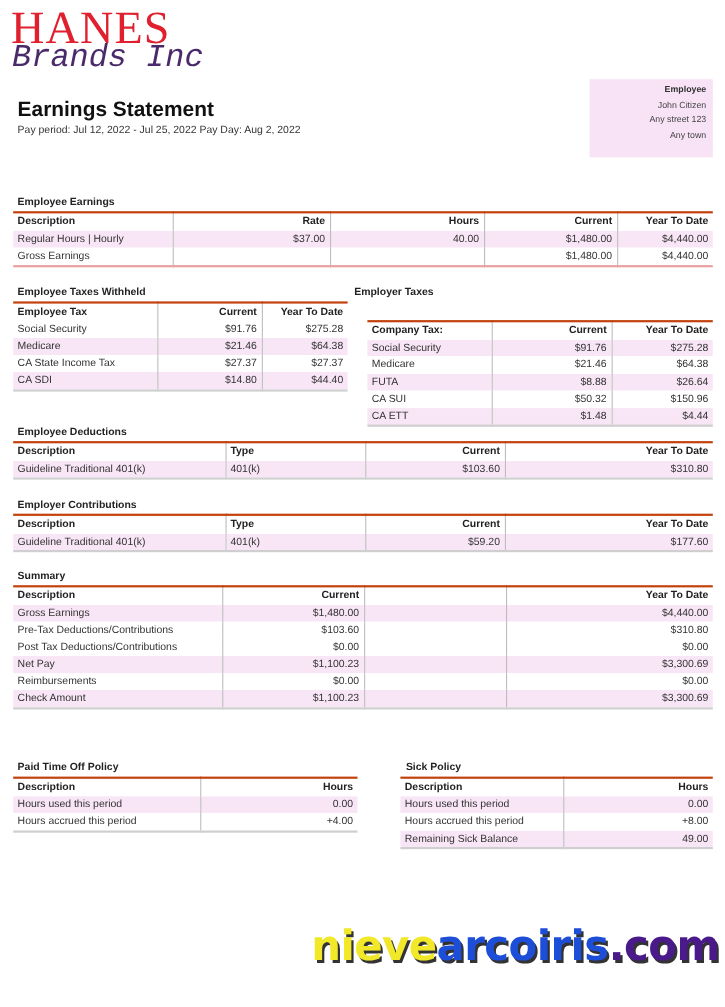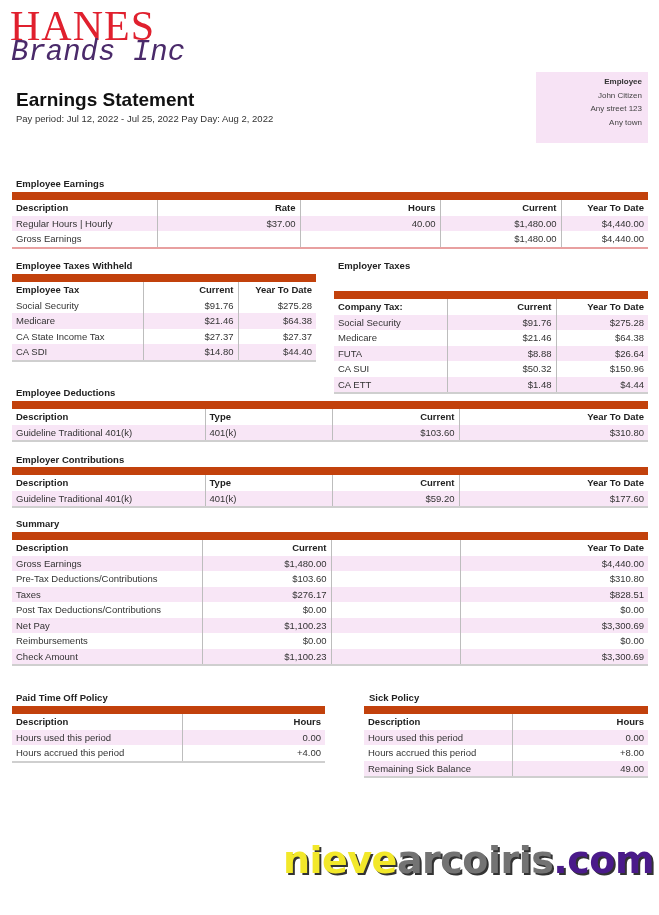--- a/index.html
+++ b/index.html
@@ -7,32 +7,32 @@
       font-family:"Liberation Sans", sans-serif; color:#222; }
     .abs { position:absolute; }
     .logo-hanes { left:10px; top:8px; font-family:"Liberation Serif", serif; font-size:42px; color:#e0202e; letter-spacing:1px; line-height:36px; }
     .logo-brands { left:11px; top:38px; font-family:Liberation Mono, monospace; font-style:italic; font-size:29px; color:#4a2a6a; line-height:30px;text-align:right; }
     .title { left:16px; top:89px; font-size:19px; font-weight:bold; color:#111; }
     .subtitle { left:16px; top:113px; font-size:9.5px; color:#333; }
     .emp-box { left:536px; top:72px; width:112px; height:71px; background:#f7e3f5; text-align:right; font-size:8px; color:#444; box-sizing:border-box; padding:3px 6px 0 0; line-height:13.5px; }
     .emp-box .h { font-weight:bold; color:#333; }
     .sec-title { font-size:9.5px; font-weight:bold; color:#222; }
     table.t { position:absolute; border-collapse:collapse; font-size:9.5px; table-layout:fixed;
-      border-top:8px solid #c2410c; border-bottom:2px solid #e8a0a0; }
+      border-top:2px solid #c2410c; border-bottom:2px solid #e8a0a0; }
     table.t.gray-bottom { border-bottom:2px solid #cfcfcf; }
     table.t td, table.t th { height:15.5px; padding:0 4px; white-space:nowrap; overflow:hidden; }
     table.t th { font-weight:bold; color:#222; text-align:left; }
     table.t td { color:#333; }
     table.t .r { text-align:right; }
     table.t .vl { border-left:1px solid #bdbdbd; }
     table.t tr.alt td { background:#f8e6f6; }
     .watermark { left:283px; top:838px; font-size:38px; font-weight:bold; letter-spacing:-0.5px;
       text-shadow:2px 2px 0 #333; font-family:"DejaVu Sans", sans-serif; }
     .wm-1 { color:#f2e82a; }
-    .wm-2 { color:#737373; }
+    .wm-2 { color:#1d4ed8; }
     .wm-3 { color:#4a1a8a; }
   </style>
 </head>
 <body>
 
 <div class="abs logo-hanes">HANES</div>
 <div class="abs logo-brands">Brands Inc</div>
 
 <div class="abs title">Earnings Statement</div>
 <div class="abs subtitle">Pay period: Jul 12, 2022 - Jul 25, 2022 Pay Day: Aug 2, 2022</div>
@@ -107,21 +107,21 @@
     <td class="r vl">$27.37</td>
   </tr>
   <tr class="alt">
     <td>CA SDI</td>
     <td class="r vl">$14.80</td>
     <td class="r vl">$44.40</td>
   </tr>
 </tbody>
   </table>
 
-<div class="abs sec-title" style="left:338px;top:260px;text-align:center;">Employer Taxes</div>
+<div class="abs sec-title" style="left:322px;top:260px;text-align:center;">Employer Taxes</div>
 <table class="t gray-bottom" style="left:334px;top:274px;width:314px;margin-top:17px;">
   <colgroup>
       <col style="width:113px">
       <col style="width:109px">
       <col style="width:92px">
     </colgroup>
   <tbody>
       <tr>
     <th>Company Tax:</th>
     <th class="r vl">Current</th>
@@ -223,26 +223,20 @@
     <td class="r vl">$1,480.00</td>
     <td class="r vl"></td>
     <td class="r vl">$4,440.00</td>
   </tr>
   <tr>
     <td>Pre-Tax Deductions/Contributions</td>
     <td class="r vl">$103.60</td>
     <td class="r vl"></td>
     <td class="r vl">$310.80</td>
   </tr>
-  <tr class="alt">
-    <td>Taxes</td>
-    <td class="r vl">$276.17</td>
-    <td class="r vl"></td>
-    <td class="r vl">$828.51</td>
-  </tr>
   <tr>
     <td>Post Tax Deductions/Contributions</td>
     <td class="r vl">$0.00</td>
     <td class="r vl"></td>
     <td class="r vl">$0.00</td>
   </tr>
   <tr class="alt">
     <td>Net Pay</td>
     <td class="r vl">$1,100.23</td>
     <td class="r vl"></td>

